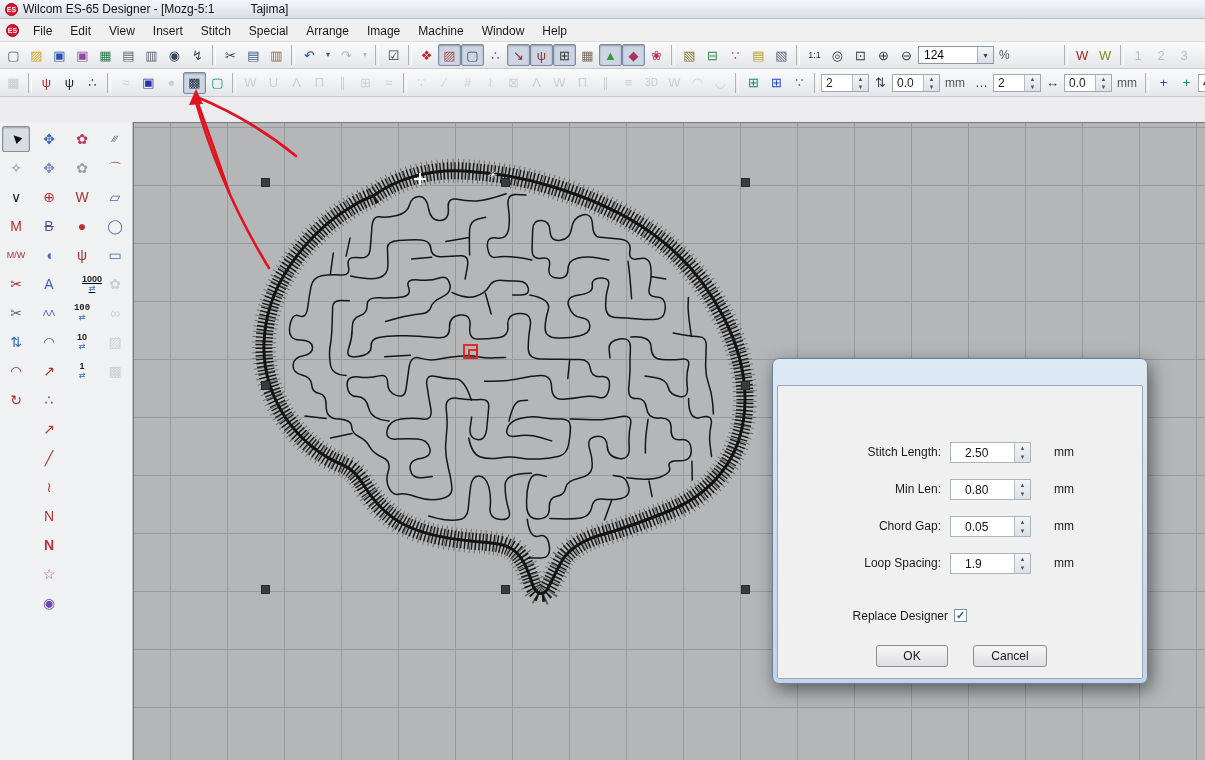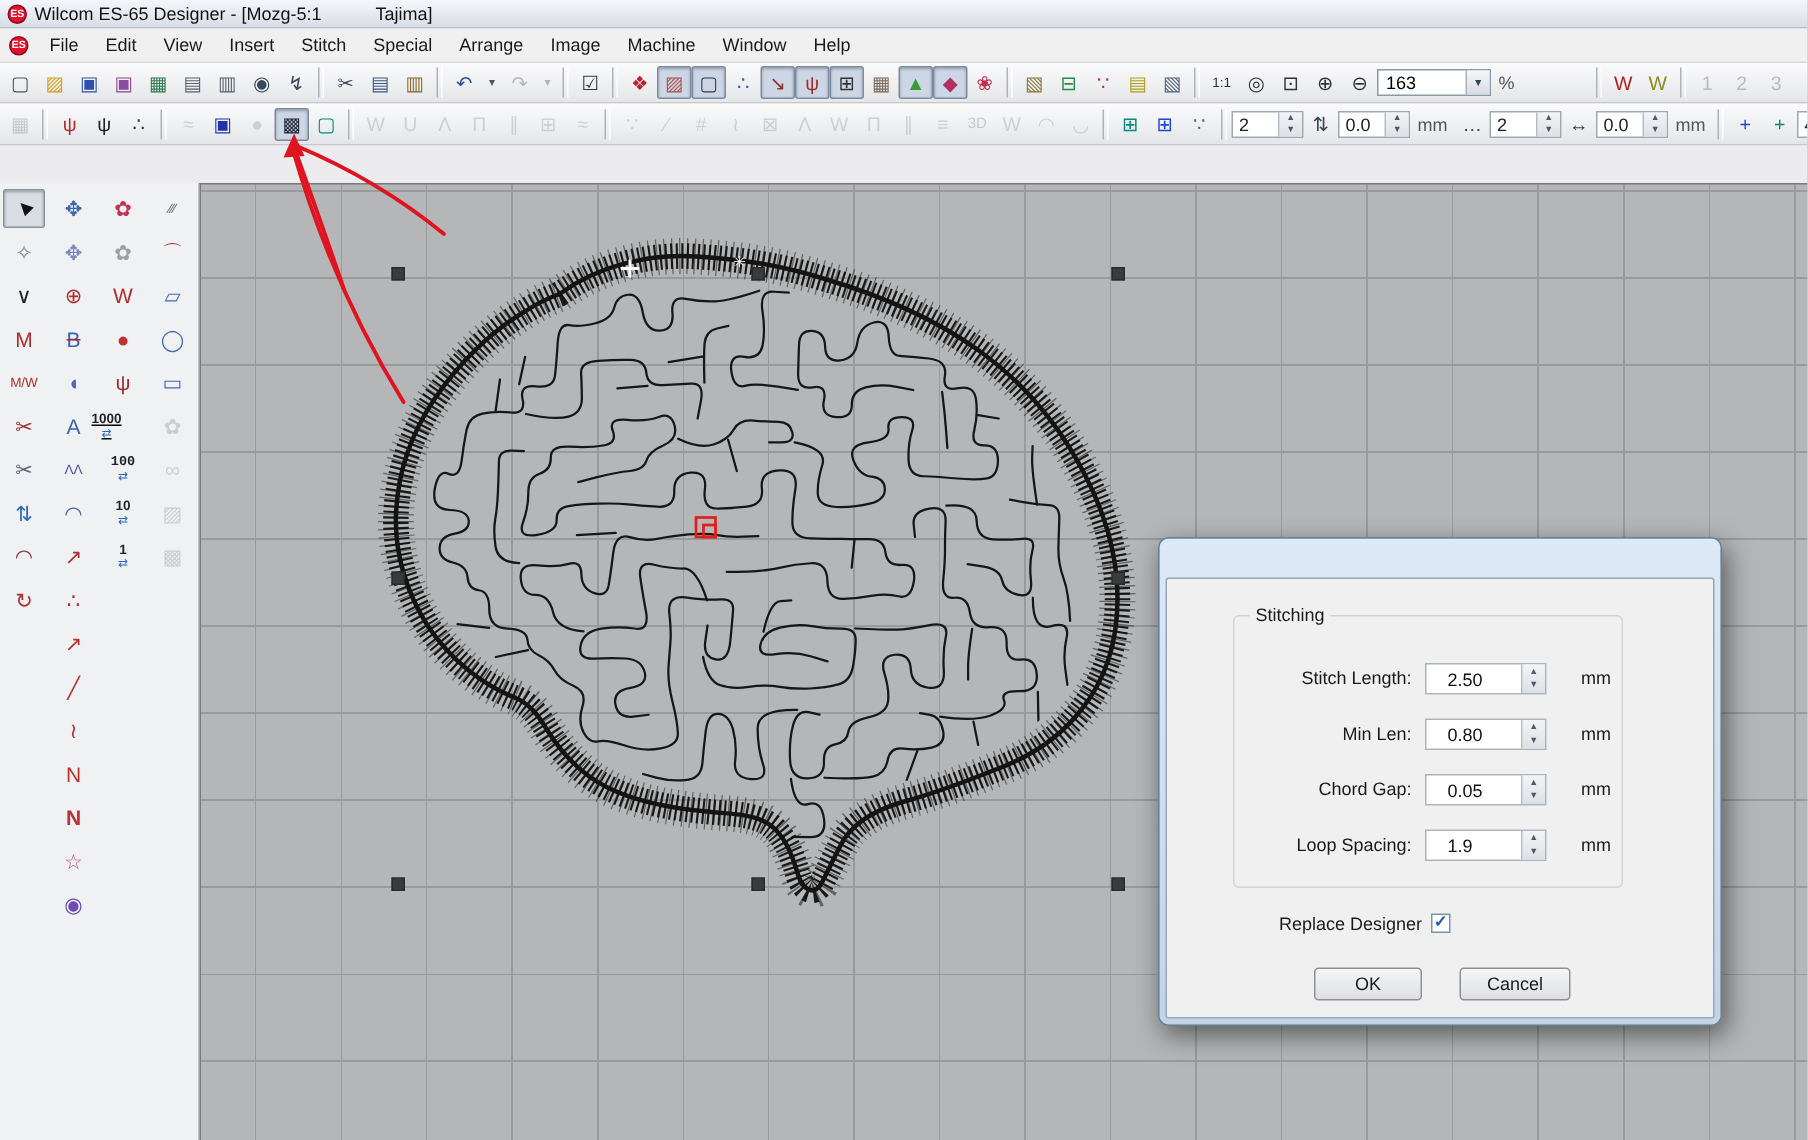--- a/index.html
+++ b/index.html
@@ -214,21 +214,21 @@
     <div class="tb-btn">
       <span class="g" style="color: rgb(51, 51, 51);">⊡</span>
     </div>
     <div class="tb-btn">
       <span class="g" style="color: rgb(51, 51, 51);">⊕</span>
     </div>
     <div class="tb-btn">
       <span class="g" style="color: rgb(51, 51, 51);">⊖</span>
     </div>
     <div class="tb-combo">
-      <span class="val">163</span>
+      <span class="val">124</span>
       <span class="drop">▼</span>
     </div>
     <span class="tb-lbl">%</span>
     <div class="tb-gap" style="width: 46px;"></div>
     <div class="tb-sep"></div>
     <div class="tb-btn">
       <span class="g" style="color: rgb(176, 32, 32);">W</span>
     </div>
     <div class="tb-btn">
       <span class="g" style="color: rgb(138, 138, 32);">W</span>
@@ -462,21 +462,21 @@
     </div>
     <div class="tool" style="left: 101px; top: 120px;">
       <span class="g" style="color: rgb(74, 106, 184);">▭</span>
     </div>
     <div class="tool" style="left: 2px; top: 149px;">
       <span class="g" style="color: rgb(160, 48, 48);">✂</span>
     </div>
     <div class="tool" style="left: 35px; top: 149px;">
       <span class="g" style="color: rgb(59, 99, 181);">A</span>
     </div>
-    <div class="tool num" style="left: 57px; top: 149px; text-decoration: underline;">
+    <div class="tool num" style="left: 78px; top: 149px; text-decoration: underline;">
       <span class="g" style="color: rgb(34, 34, 34);">1000</span>
       <span class="sub">⇄</span>
     </div>
     <div class="tool disabled" style="left: 101px; top: 149px;">
       <span class="g" style="color: rgb(153, 153, 153);">✿</span>
     </div>
     <div class="tool" style="left: 2px; top: 178px;">
       <span class="g" style="color: rgb(85, 102, 119);">✂</span>
     </div>
     <div class="tool" style="left: 35px; top: 178px;">
@@ -584,23 +584,20 @@
   <g stroke="#e01420" stroke-width="2.6" fill="none" stroke-linecap="round">
     <path d="M197,97 Q252,120 296,156"></path>
     <path d="M196,98 Q214,148 229,192"></path>
     <path d="M195,99 Q221,190 269,268"></path>
   </g>
   <polygon points="196,89 189,105 203,104" fill="#e01420"></polygon>
 </svg>
 
 <div id="dialog">
   <div class="dlg-client">
-    <div class="grp">
-      <span class="grp-label">Stitching</span>
-    </div>
     <div id="dlg-rows">
         <div class="dlg-row" style="top: 56px;">
           <span class="dlg-label">Stitch Length:</span>
           <span class="dlg-input">
             <span class="v">2.50</span>
             <span class="updown">
               <span>▲</span>
               <span>▼</span>
             </span>
           </span>

